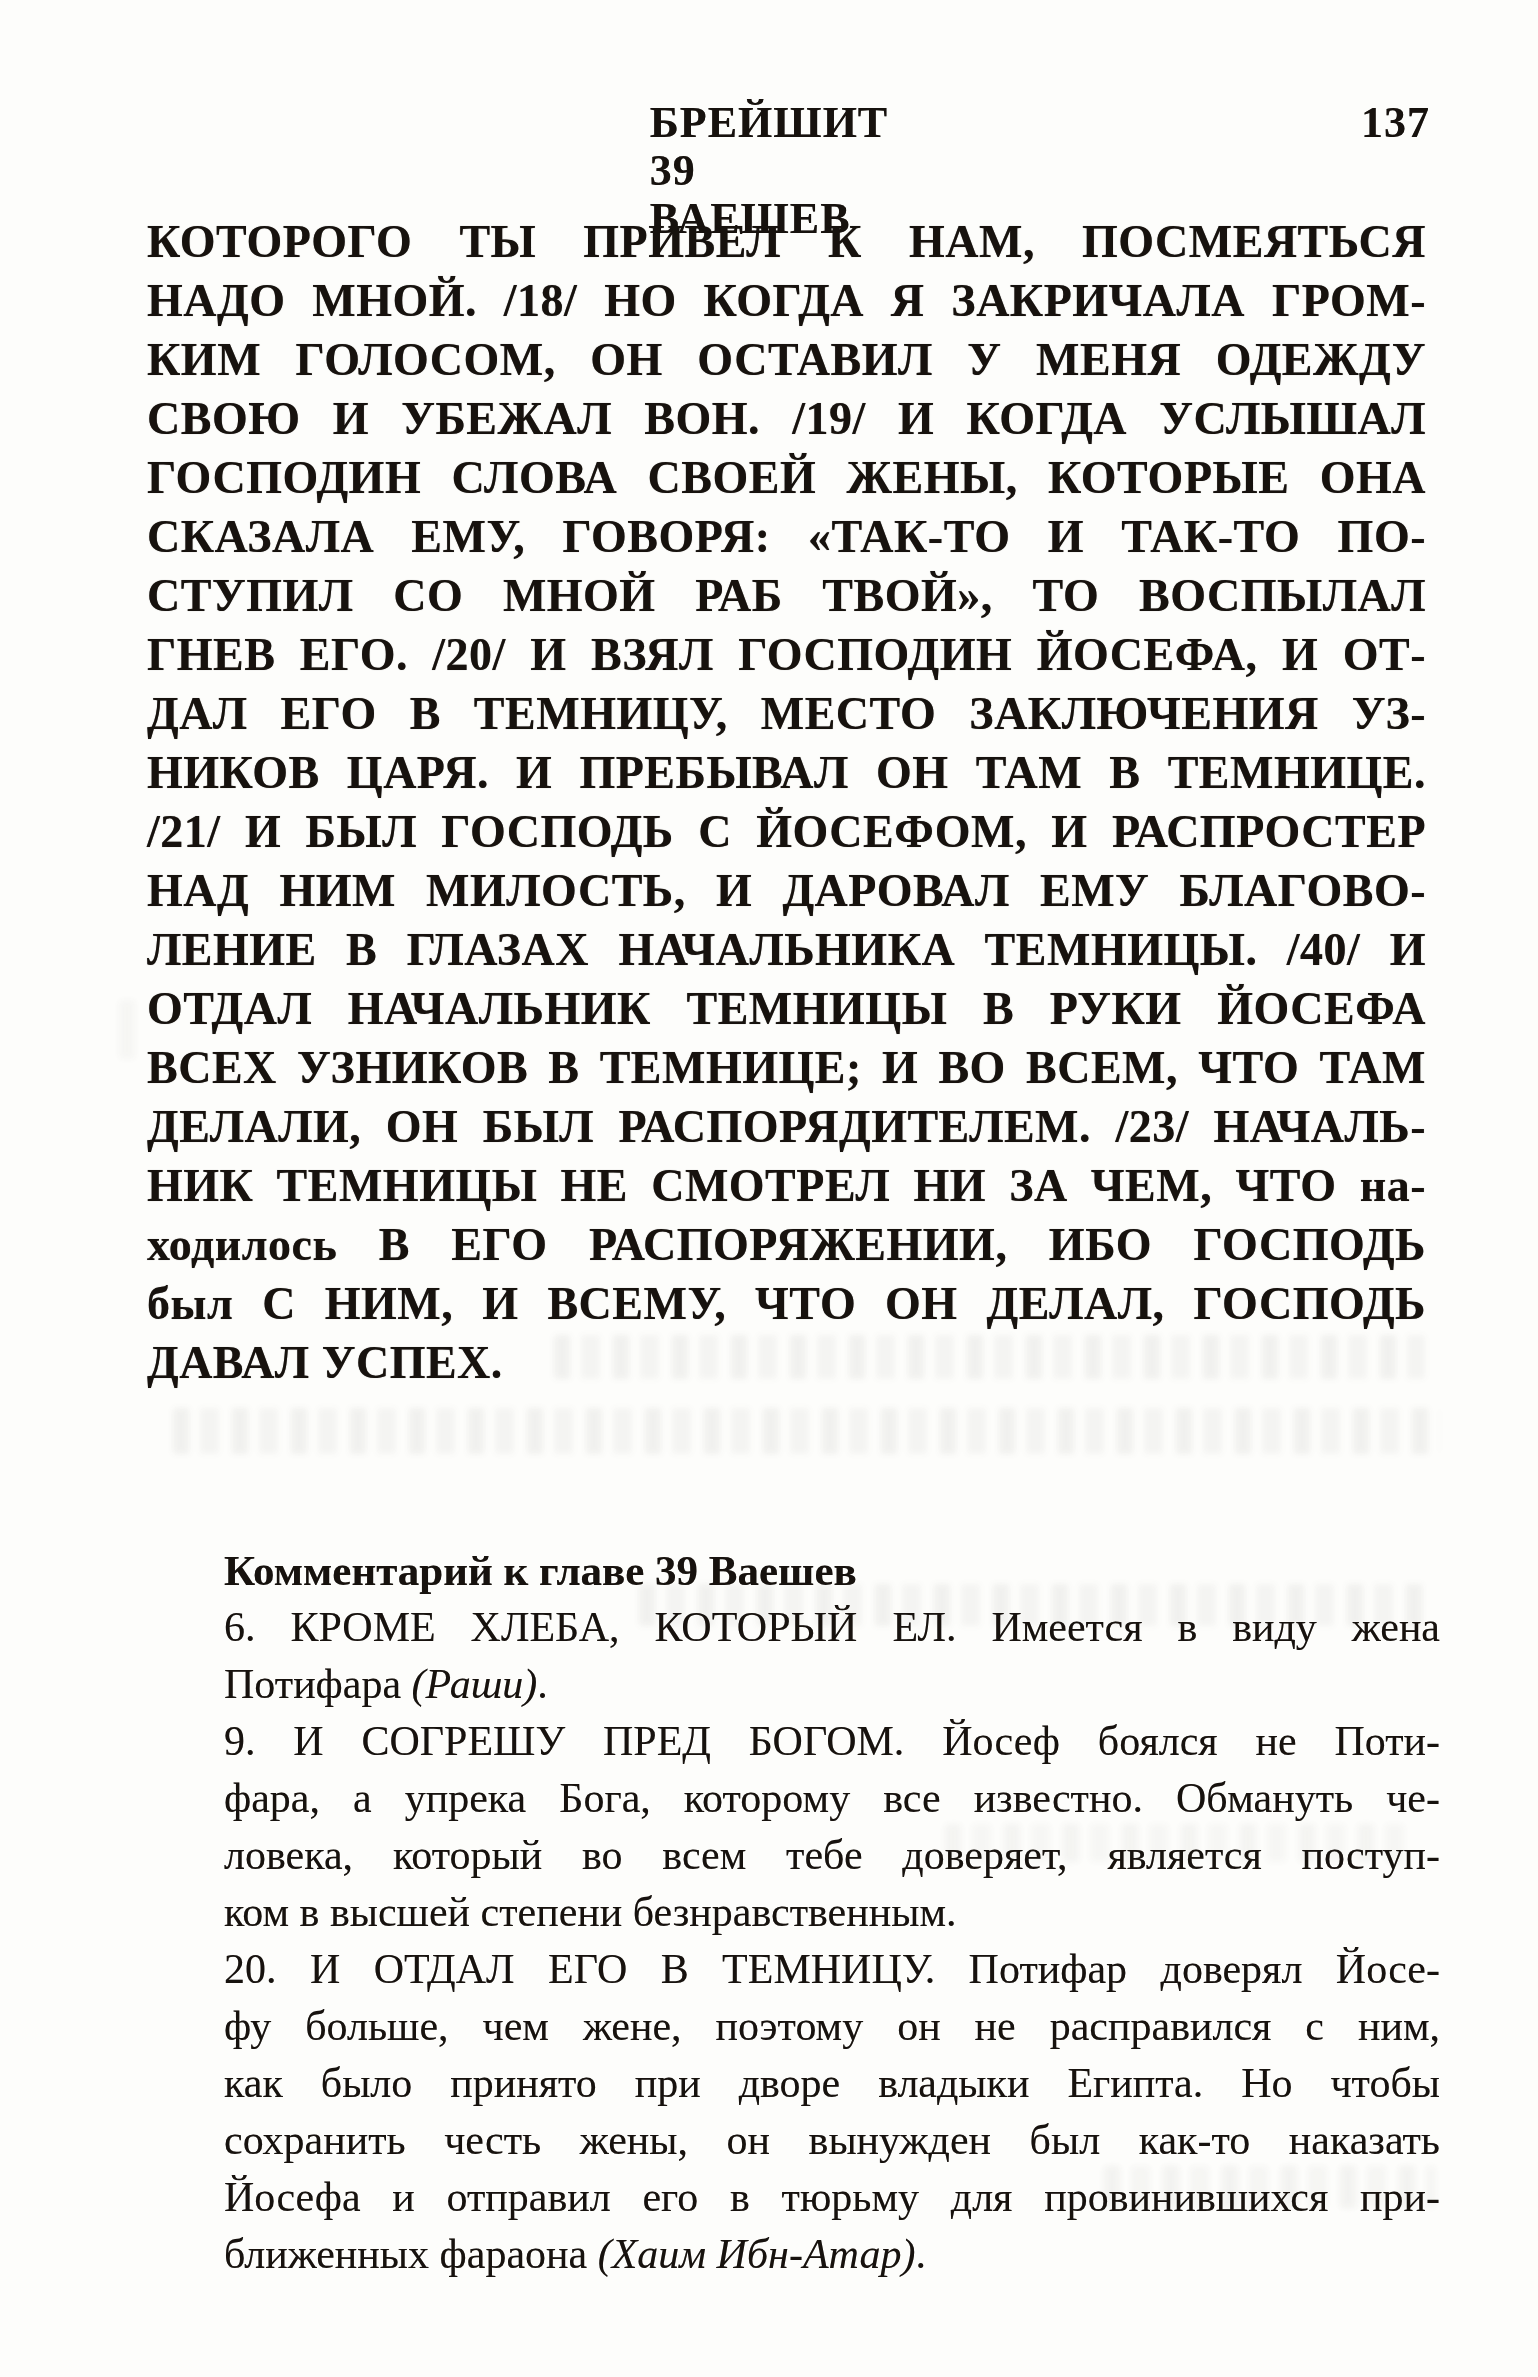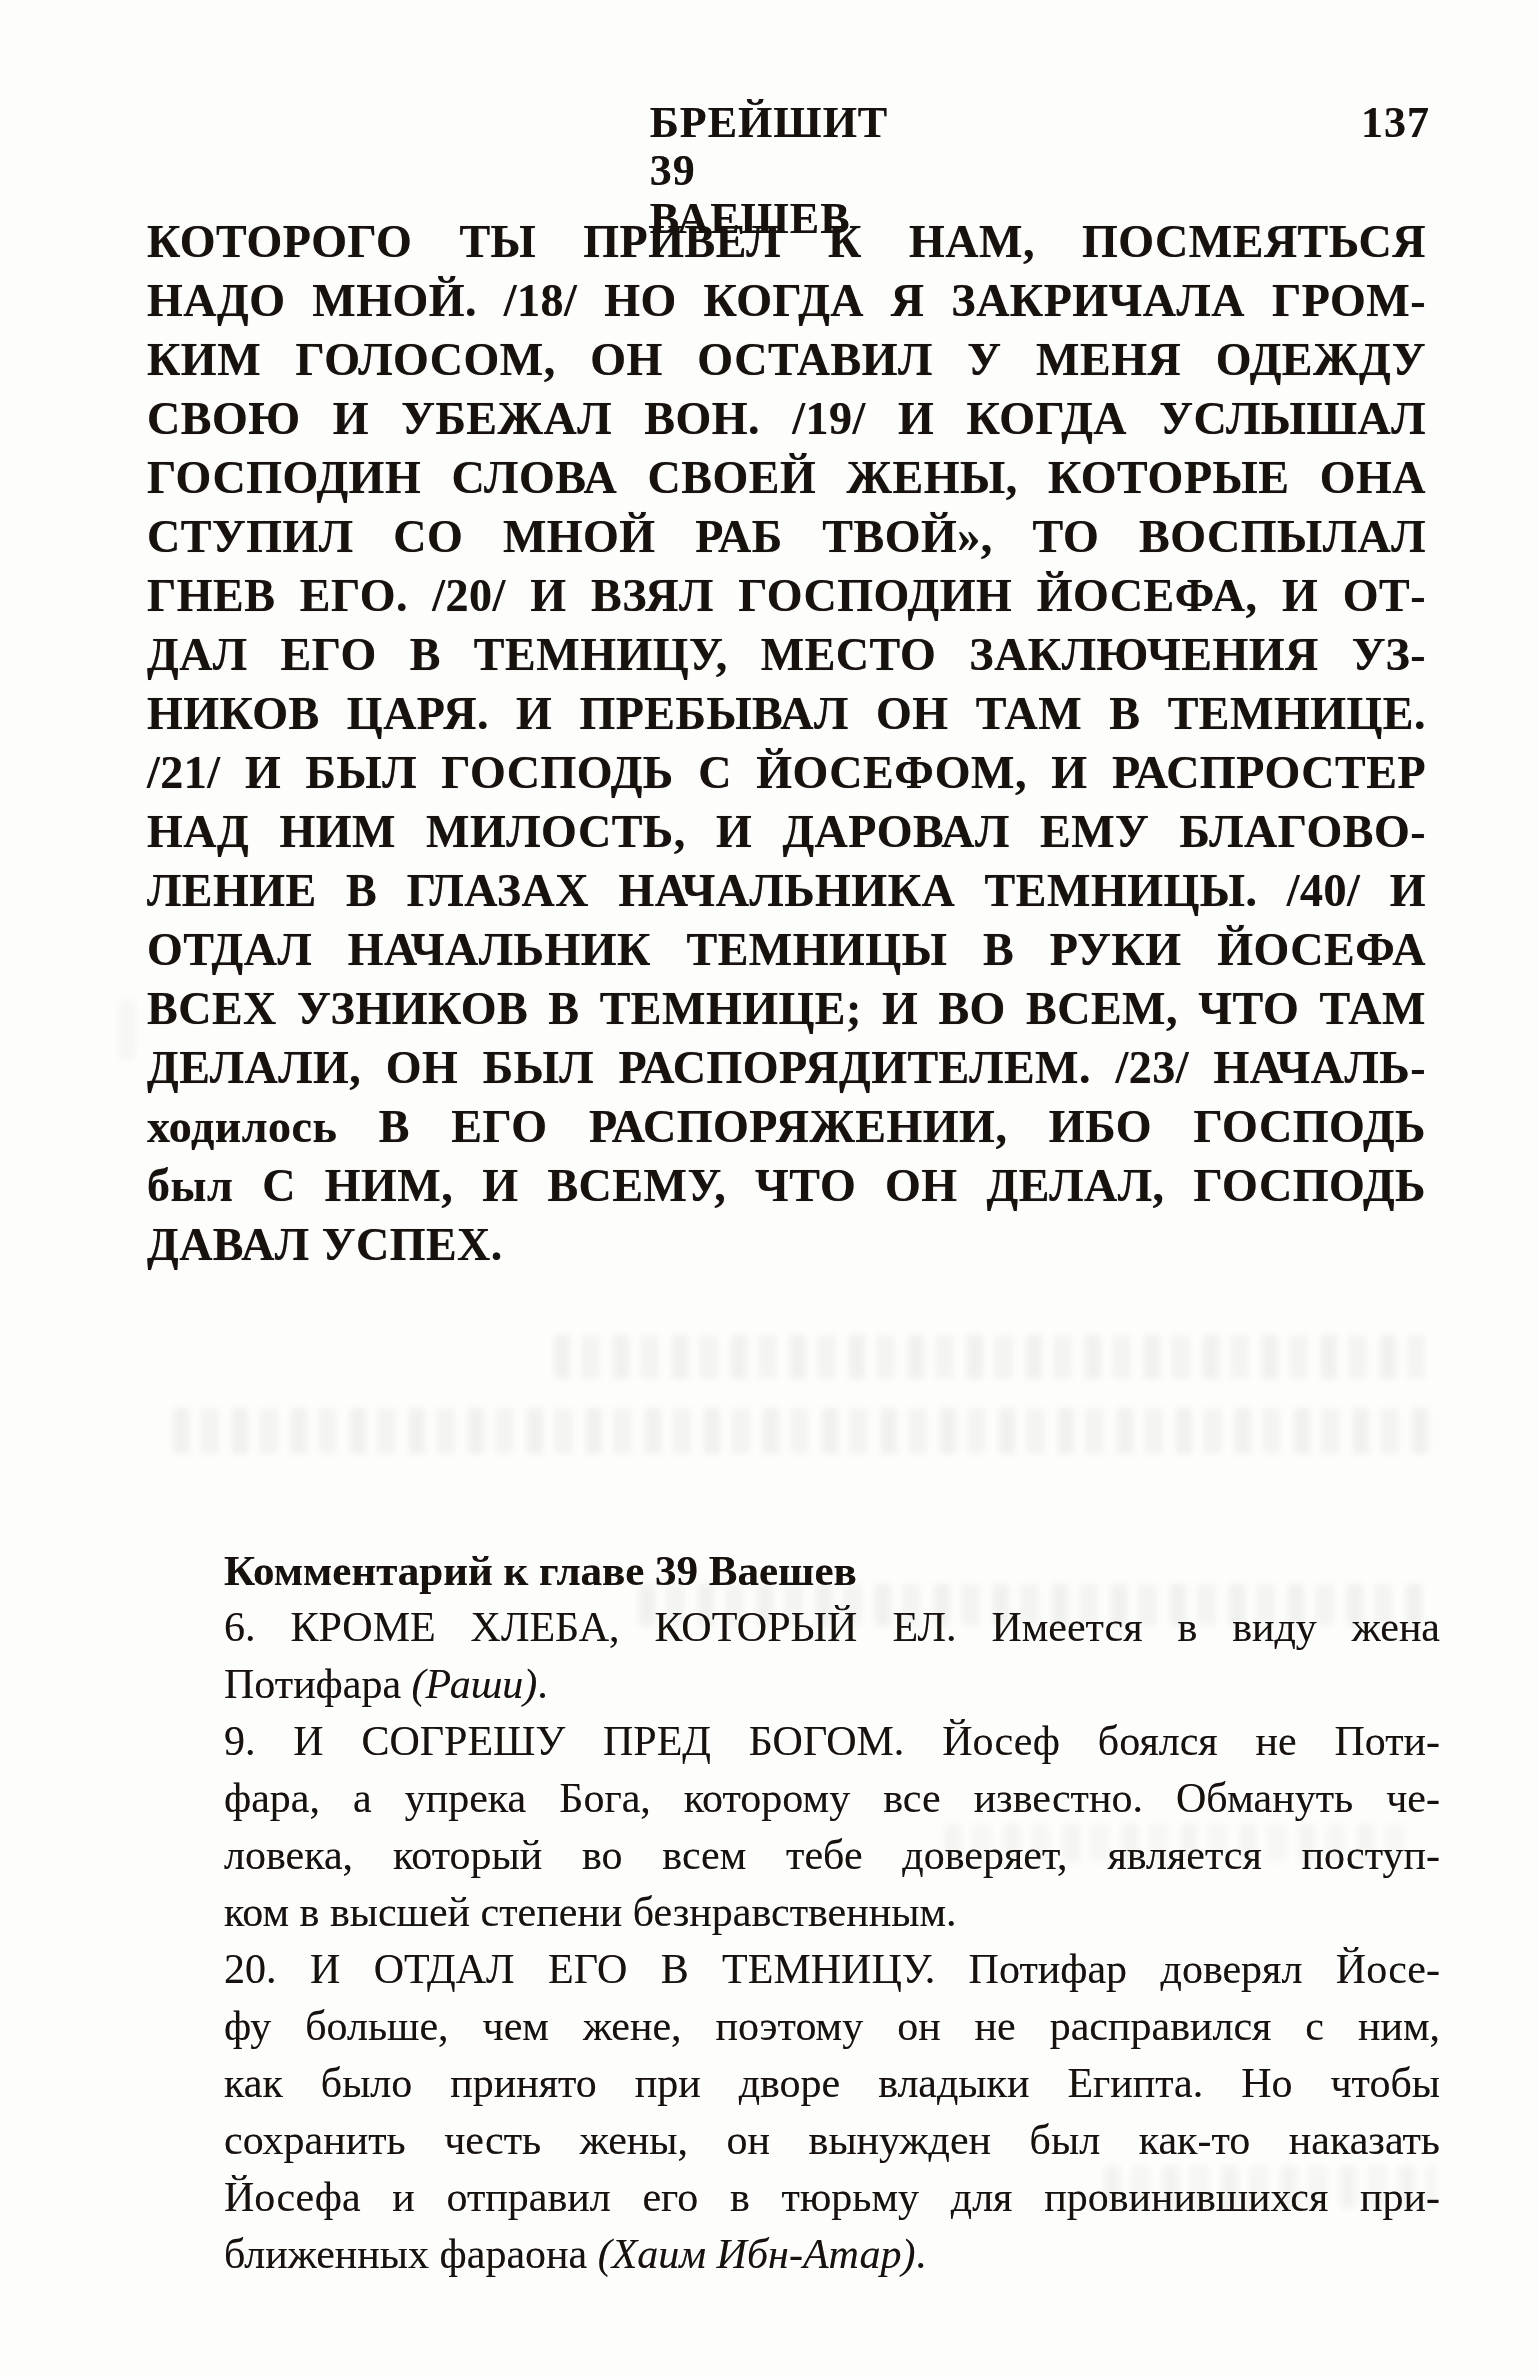--- a/index.html
+++ b/index.html
@@ -149,30 +149,32 @@
   <div class="ghost ghost-d"></div>
   <div class="ghost ghost-e"></div>
   <div class="ghost ghost-f"></div>
 
   <div class="torah-block">
     <div class="torah-line">КОТОРОГО ТЫ ПРИВЕЛ К НАМ, ПОСМЕЯТЬСЯ</div>
     <div class="torah-line">НАДО МНОЙ. /18/ НО КОГДА Я ЗАКРИЧАЛА ГРОМ-</div>
     <div class="torah-line">КИМ ГОЛОСОМ, ОН ОСТАВИЛ У МЕНЯ ОДЕЖДУ</div>
     <div class="torah-line">СВОЮ И УБЕЖАЛ ВОН. /19/ И КОГДА УСЛЫШАЛ</div>
     <div class="torah-line">ГОСПОДИН СЛОВА СВОЕЙ ЖЕНЫ, КОТОРЫЕ ОНА</div>
+    <div class="torah-line">СКАЗАЛА ЕМУ, ГОВОРЯ: «ТАК-ТО И ТАК-ТО ПО-</div>
     <div class="torah-line">СТУПИЛ СО МНОЙ РАБ ТВОЙ», ТО ВОСПЫЛАЛ</div>
     <div class="torah-line">ГНЕВ ЕГО. /20/ И ВЗЯЛ ГОСПОДИН ЙОСЕФА, И ОТ-</div>
     <div class="torah-line">ДАЛ ЕГО В ТЕМНИЦУ, МЕСТО ЗАКЛЮЧЕНИЯ УЗ-</div>
     <div class="torah-line">НИКОВ ЦАРЯ. И ПРЕБЫВАЛ ОН ТАМ В ТЕМНИЦЕ.</div>
     <div class="torah-line">/21/ И БЫЛ ГОСПОДЬ С ЙОСЕФОМ, И РАСПРОСТЕР</div>
     <div class="torah-line">НАД НИМ МИЛОСТЬ, И ДАРОВАЛ ЕМУ БЛАГОВО-</div>
     <div class="torah-line">ЛЕНИЕ В ГЛАЗАХ НАЧАЛЬНИКА ТЕМНИЦЫ. /40/ И</div>
     <div class="torah-line">ОТДАЛ НАЧАЛЬНИК ТЕМНИЦЫ В РУКИ ЙОСЕФА</div>
     <div class="torah-line">ВСЕХ УЗНИКОВ В ТЕМНИЦЕ; И ВО ВСЕМ, ЧТО ТАМ</div>
     <div class="torah-line">ДЕЛАЛИ, ОН БЫЛ РАСПОРЯДИТЕЛЕМ. /23/ НАЧАЛЬ-</div>
+    <div class="torah-line">НИК ТЕМНИЦЫ НЕ СМОТРЕЛ НИ ЗА ЧЕМ, ЧТО на-</div>
     <div class="torah-line">ходилось В ЕГО РАСПОРЯЖЕНИИ, ИБО ГОСПОДЬ</div>
     <div class="torah-line">был С НИМ, И ВСЕМУ, ЧТО ОН ДЕЛАЛ, ГОСПОДЬ</div>
     <div class="torah-line last">ДАВАЛ УСПЕХ.</div>
   </div>
 
   <div class="commentary-block">
     <div class="commentary-heading">Комментарий к главе 39 Ваешев</div>
 
     <div class="commentary-line">6. КРОМЕ ХЛЕБА, КОТОРЫЙ ЕЛ. Имеется в виду жена</div>
     <div class="commentary-line endline"><span>Потифара </span><span class="src">(Раши)</span><span>.</span></div>

